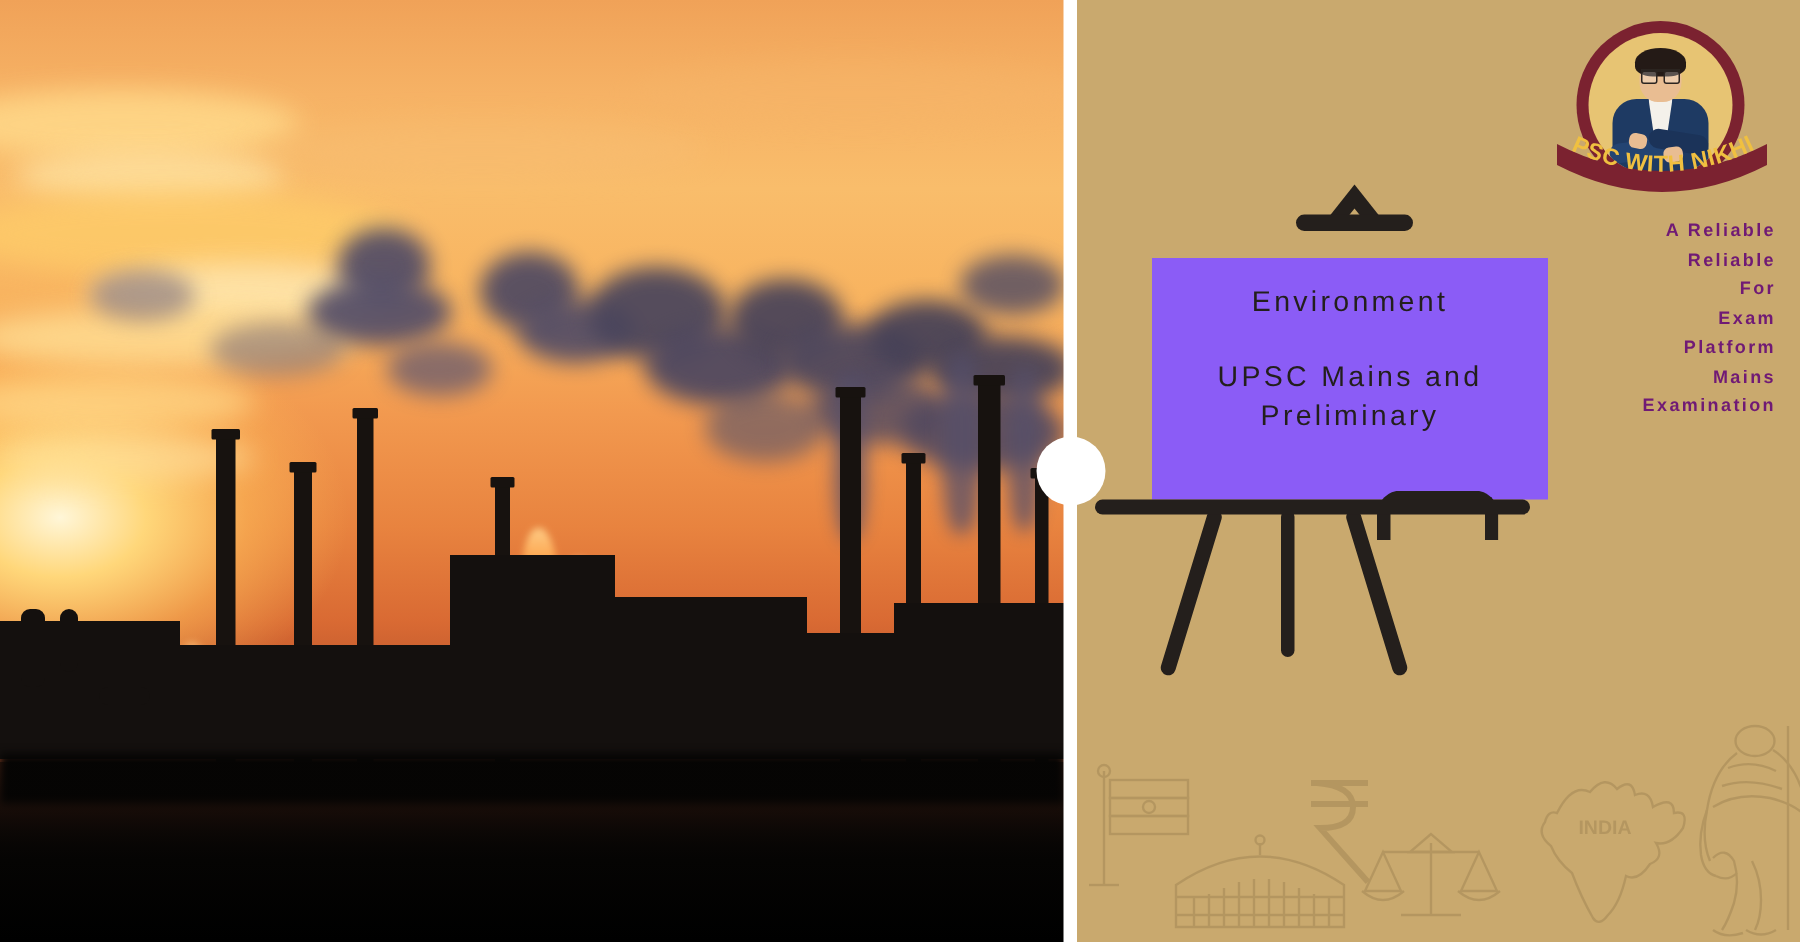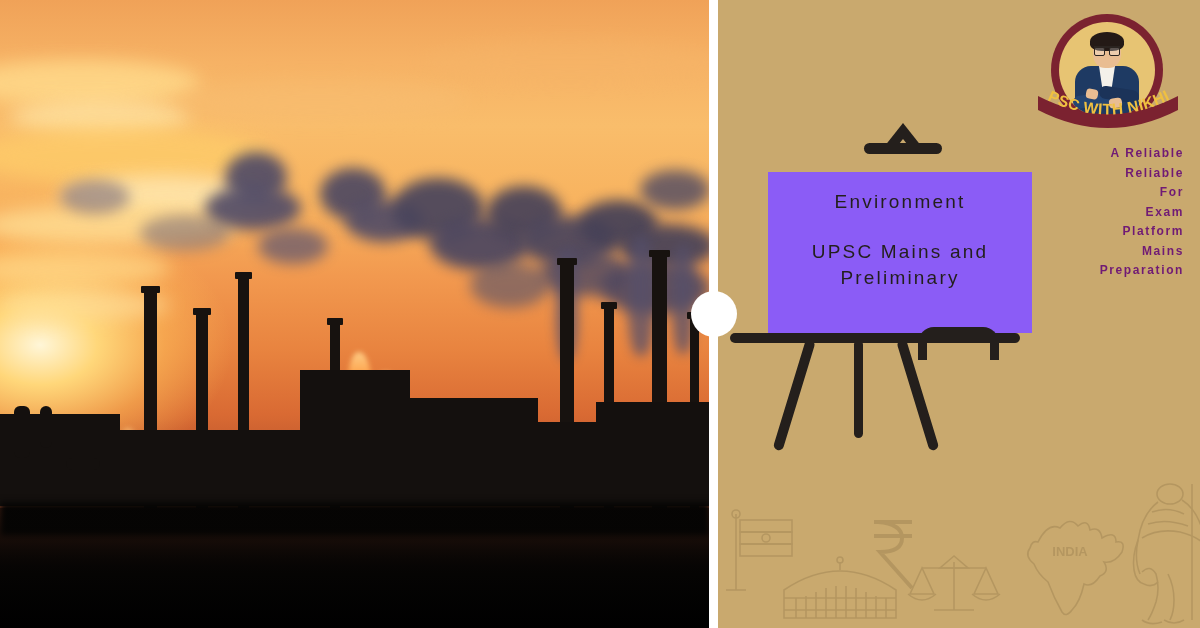--- a/index.html
+++ b/index.html
@@ -429,21 +429,21 @@
       </div>
     </div>
 
     <div class="tagline nosel">
       <div>A Reliable</div>
       <div>Reliable</div>
       <div>For</div>
       <div>Exam</div>
       <div>Platform</div>
       <div>Mains</div>
-      <div>Preparation</div>
+      <div>Examination</div>
     </div>
 
     <div class="easel">
       <div class="easel-peak"></div>
       <div class="easel-peak-hole"></div>
       <div class="easel-top-bar"></div>
 
       <div class="board nosel">
         <div class="board-line board-title">Environment</div>
         <div class="board-sub">

